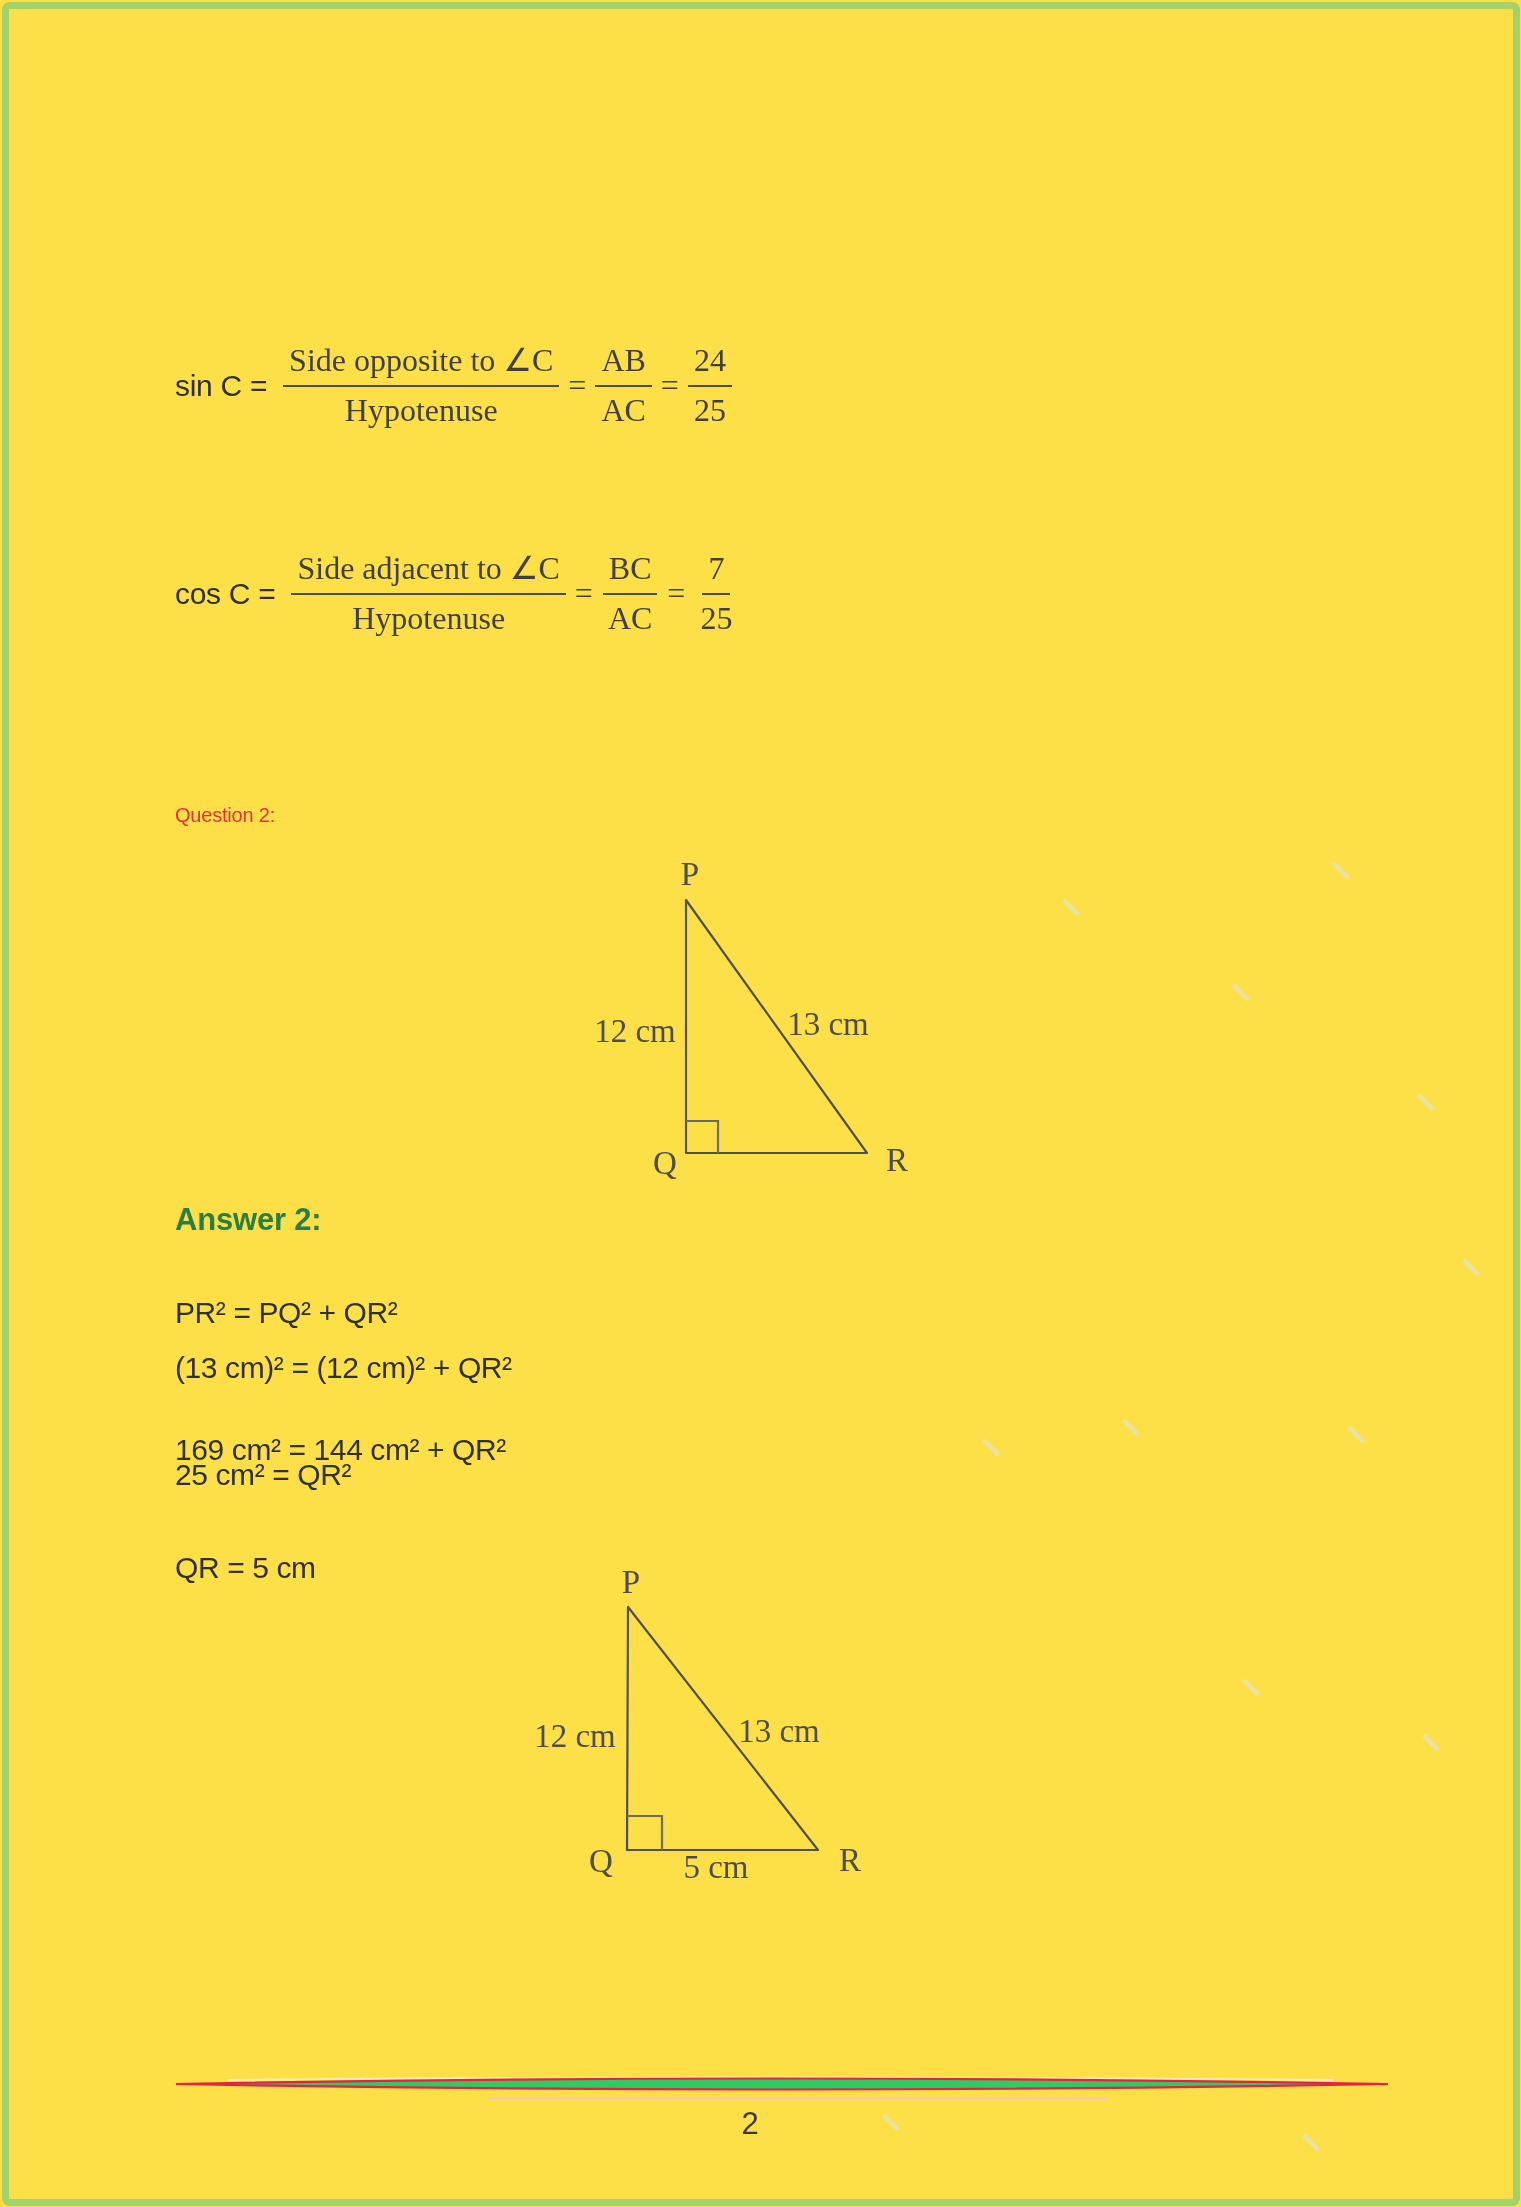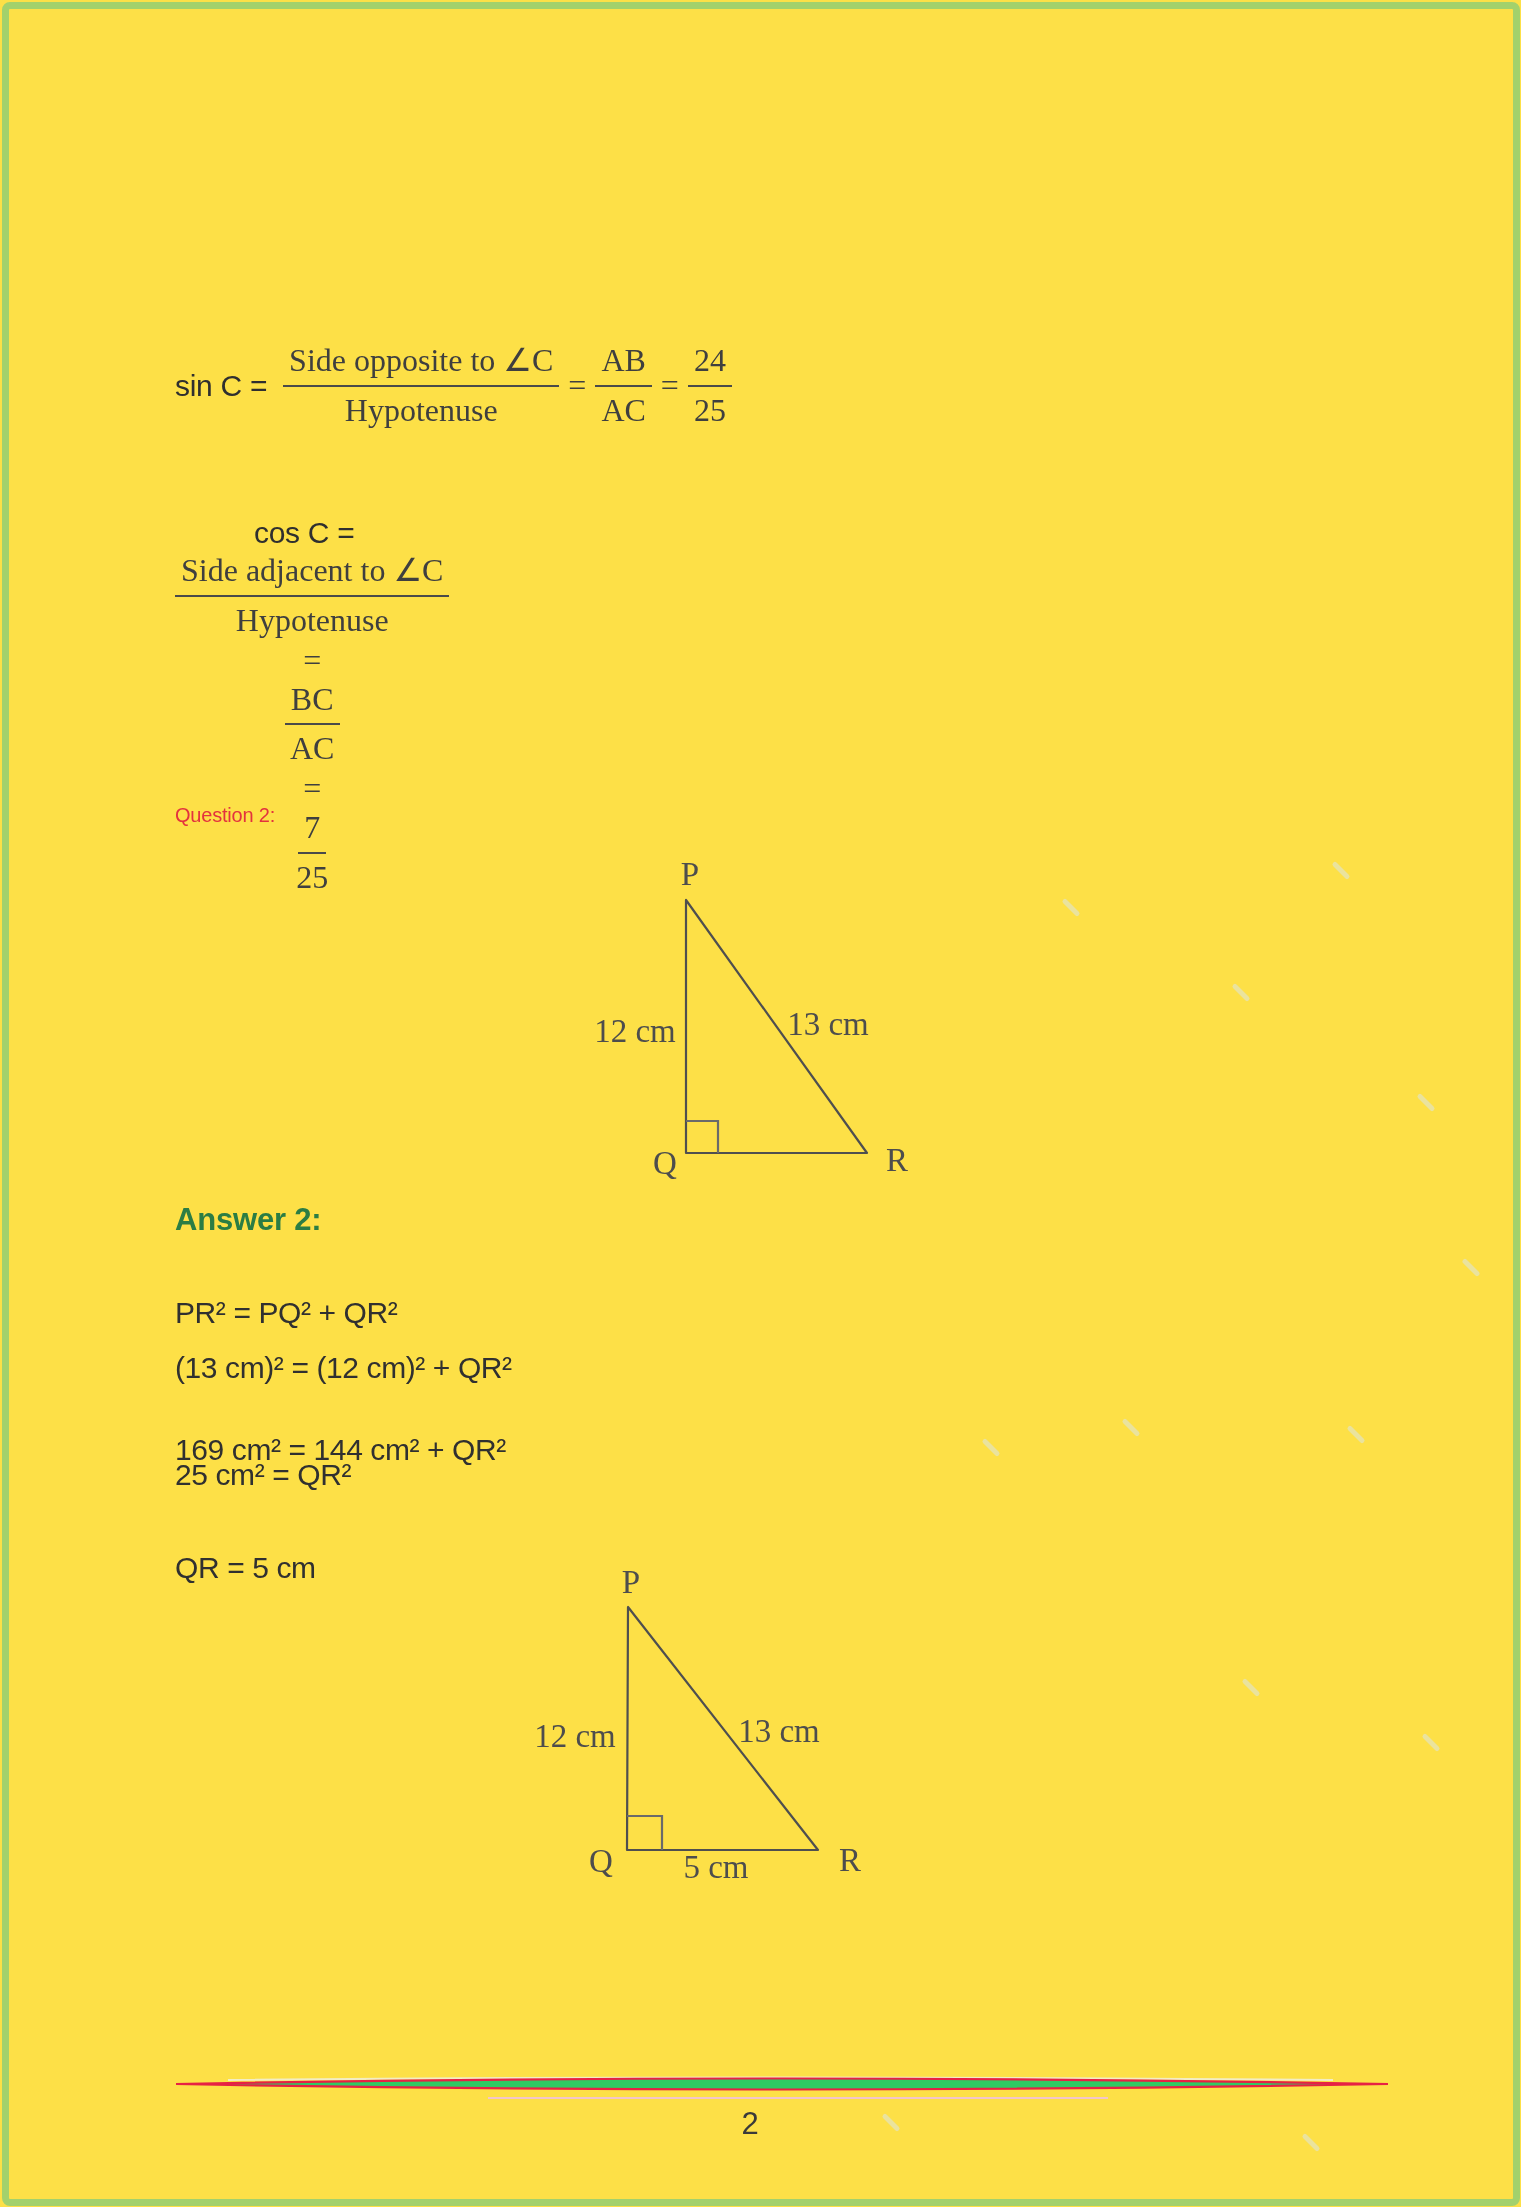--- a/index.html
+++ b/index.html
@@ -83,21 +83,21 @@
       <span class="num">AB</span>
       <span class="den">AC</span>
     </span>
     <span class="eq">=</span>
     <span class="frac">
       <span class="num">24</span>
       <span class="den">25</span>
     </span>
   </div>
 
-  <div class="formula-row" style="top:516px;flex-direction:column;">
+  <div class="formula-row" style="top:548px;">
     <span class="formula-lhs">cos C =</span>
     <span class="frac">
       <span class="num">Side adjacent to ∠C</span>
       <span class="den">Hypotenuse</span>
     </span>
     <span class="eq">=</span>
     <span class="frac">
       <span class="num">BC</span>
       <span class="den">AC</span>
     </span>

